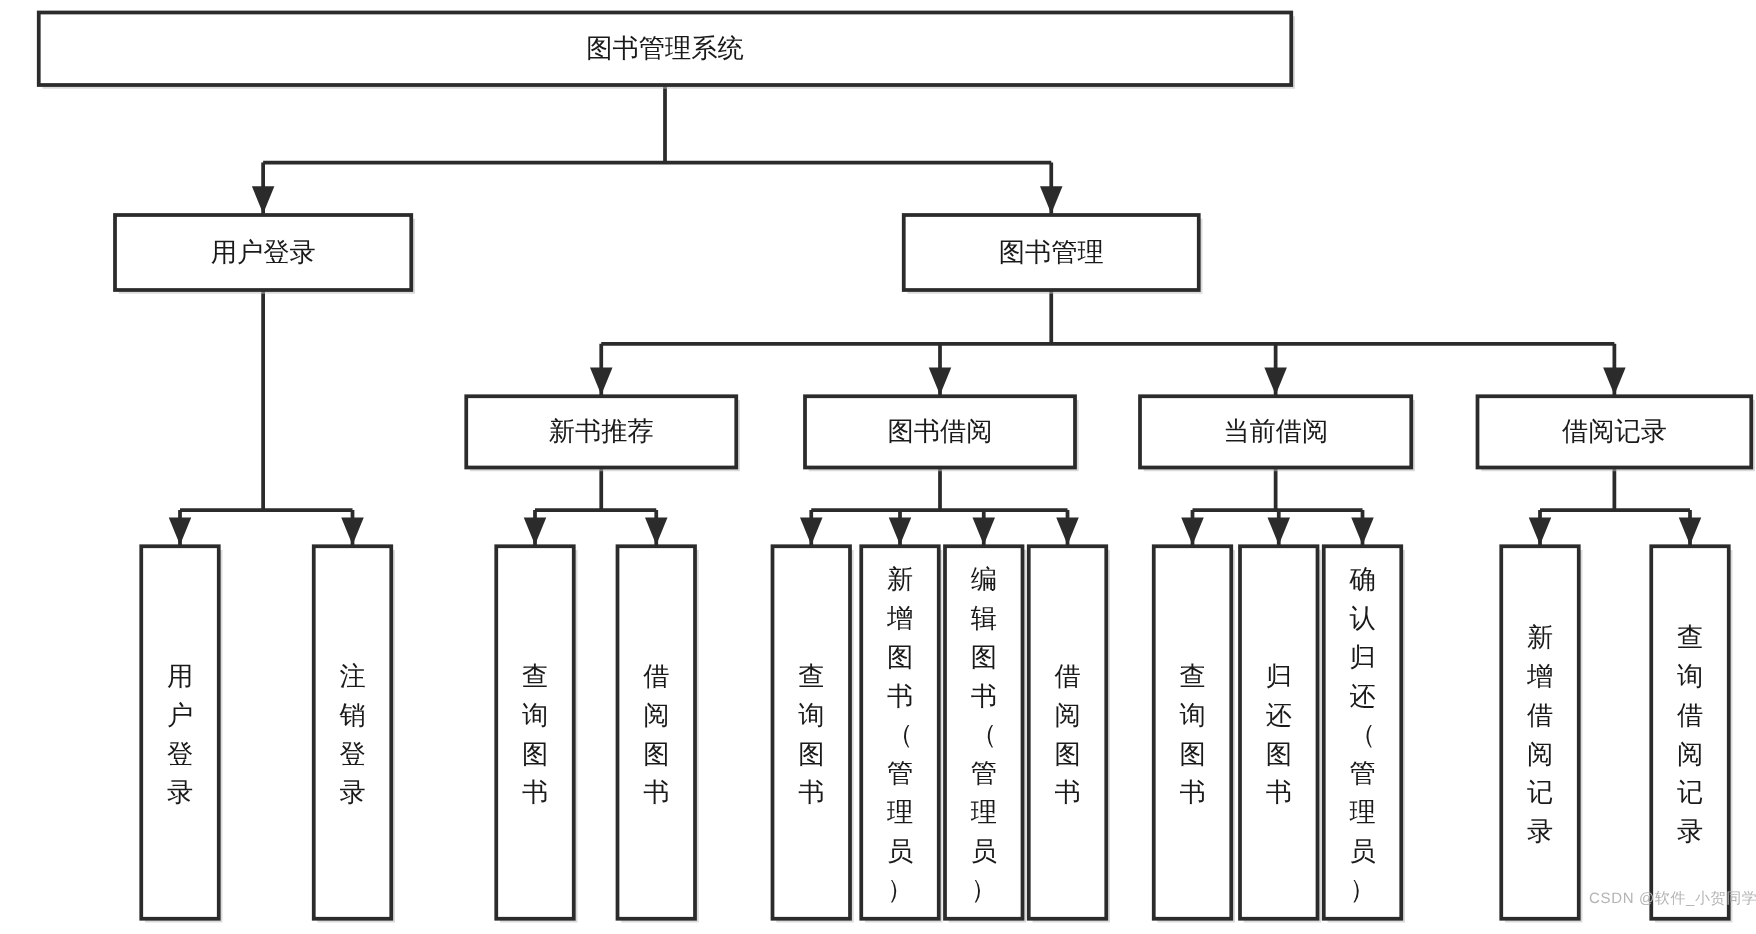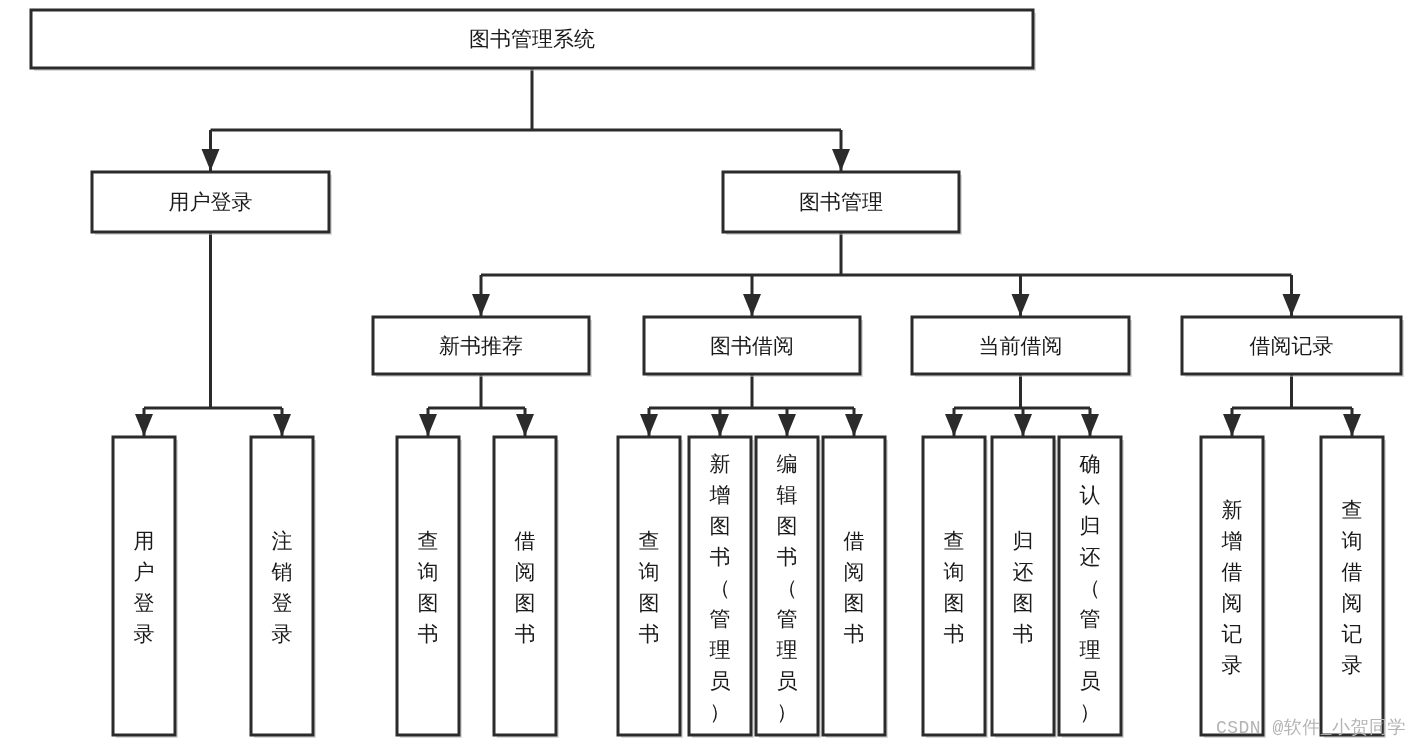--- a/index.html
+++ b/index.html
@@ -49,23 +49,23 @@
   }
   .node-label-vertical {
     font-family: "DejaVu Sans", "Liberation Sans", sans-serif;
     fill: #1a1a1a;
     font-size: 21px;
     text-anchor: middle;
   }
   .watermark-text {
     position: absolute;
     right: 10px;
-    bottom: 8px;
-    font-family: Liberation Mono, monospace;
-    font-size: 18px;
+    bottom: 20px;
+    font-family: Liberation Sans, sans-serif;
+    font-size: 12px;
     color: #b4b4b4;
     white-space: nowrap;
     letter-spacing: 0.5px;
   }
 </style>
 </head>
 <body>
 
 <div id="diagram-root">
 

